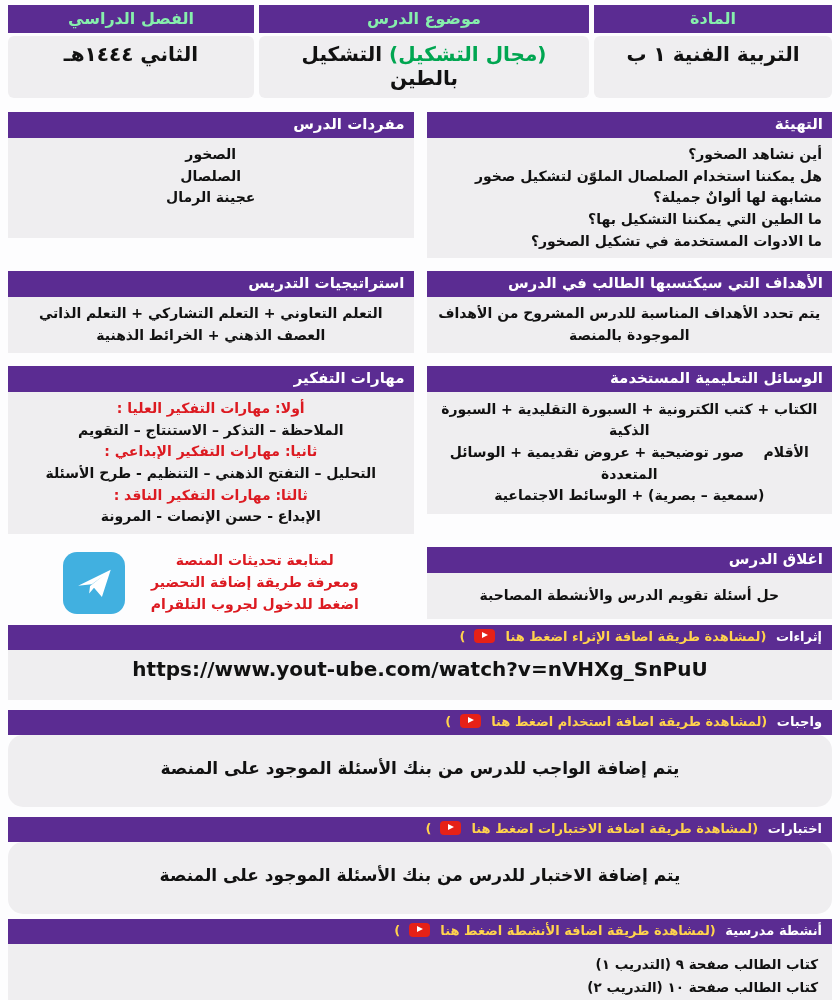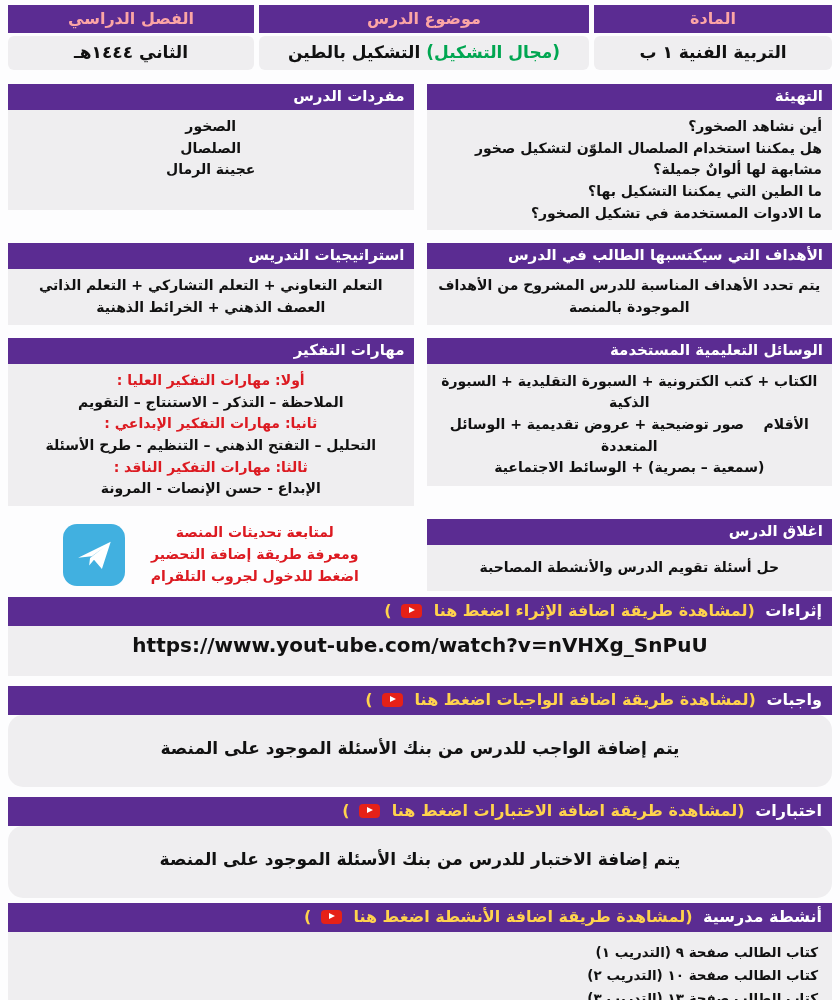--- a/index.html
+++ b/index.html
@@ -19,22 +19,22 @@
     background:#fdfdfe;
     font-family:"DejaVu Sans","Liberation Sans",sans-serif;
     font-weight:bold;
     direction:rtl;
     color:#111;
   }
   .wrap{padding:5px 8px 0 8px;}
 
   
   .metatable{display:grid;grid-template-columns:238px 330px 1fr;gap:3px 5px;}
-  .metatable .th{background:var(--purple);color:#fca5a5;text-align:center;font-size:16px;padding:4px 2px 5px;}
-  .metatable .td{background:var(--panel);text-align:center;font-size:17px;padding:6px 10px 8px;border-radius:6px;}
+  .metatable .th{background:var(--purple);color:#86efac;text-align:center;font-size:16px;padding:4px 2px 5px;}
+  .metatable .td{background:var(--panel);text-align:center;font-size:20px;padding:6px 10px 8px;border-radius:6px;}
   .green{color:var(--green);}
 
   
   .cols{display:grid;grid-template-columns:1fr 1fr;column-gap:13px;row-gap:13px;margin-top:14px;}
   .panel .hdr{background:var(--purple);color:#fff;font-size:15px;padding:3px 9px 5px;text-align:right;}
   .panel .bd{background:var(--panel);padding:6px 10px;font-size:14px;line-height:1.55;}
   .bd.right{text-align:right;}
   .bd.center{text-align:center;}
   .b1{min-height:100px;}
   .b2{min-height:47px;display:flex;flex-direction:column;justify-content:space-between;}
@@ -46,21 +46,21 @@
   
   .tgcell{display:flex;align-items:center;justify-content:center;gap:26px;min-height:72px;background:transparent;}
   .tgtext{color:var(--red);font-size:14px;line-height:1.55;text-align:center;}
   .tgicon{width:62px;height:62px;border-radius:14px;background:var(--tg);display:flex;align-items:center;justify-content:center;flex:0 0 auto;cursor:pointer;}
   .tgicon svg{width:44px;height:44px;display:block;}
 
   
   .fw{margin-top:10px;}
   .fw.first{margin-top:6px;}
   .fw.tight{margin-top:5px;}
-  .fw .fhdr{background:var(--purple);padding:4px 10px 6px;font-size:16px;text-align:right;cursor:pointer;}
+  .fw .fhdr{background:var(--purple);padding:4px 10px 6px;font-size:13px;text-align:right;cursor:pointer;}
   .fw .fhdr .t-main{color:#fff;}
   .fw .fhdr .t-paren{color:var(--yellow);margin-right:5px;}
   .fw .fhdr .t-close{color:var(--yellow);margin-right:4px;}
   .ytic{display:inline-block;width:21px;height:14px;background:var(--yt);border-radius:4px;vertical-align:-2px;margin-right:6px;position:relative;cursor:pointer;}
   .ytic::after{content:"";position:absolute;top:3.5px;left:8px;width:0;height:0;border-top:3.5px solid transparent;border-bottom:3.5px solid transparent;border-left:6px solid #fff;}
   .fw .fbd{background:var(--panel);}
   .fbd.url{direction:ltr;text-align:center;font-size:20px;padding:7px 0 19px;letter-spacing:0;}
   .fbd.big{text-align:center;font-size:17px;padding:23px 0 29px;border-radius:15px;}
   .fbd.list{text-align:right;font-size:13.5px;line-height:1.7;padding:9px 14px 16px;}
 </style>
@@ -165,21 +165,21 @@
       <span class="t-paren">(لمشاهدة طريقة اضافة الإثراء اضغط هنا</span>
       <span class="ytic"></span>
       <span class="t-close">)</span>
     </div>
     <div class="fbd url">https://www.yout-ube.com/watch?v=nVHXg_SnPuU</div>
   </div>
 
   <div class="fw">
     <div class="fhdr">
       <span class="t-main">واجبات</span>
-      <span class="t-paren">(لمشاهدة طريقة اضافة الواجبات اضغط هنا</span>
+      <span class="t-paren">(لمشاهدة طريقة اضافة استخدام اضغط هنا</span>
       <span class="ytic"></span>
       <span class="t-close">)</span>
     </div>
     <div class="fbd big">يتم إضافة الواجب للدرس من بنك الأسئلة الموجود على المنصة</div>
   </div>
 
   <div class="fw">
     <div class="fhdr">
       <span class="t-main">اختبارات</span>
       <span class="t-paren">(لمشاهدة طريقة اضافة الاختبارات اضغط هنا</span>

